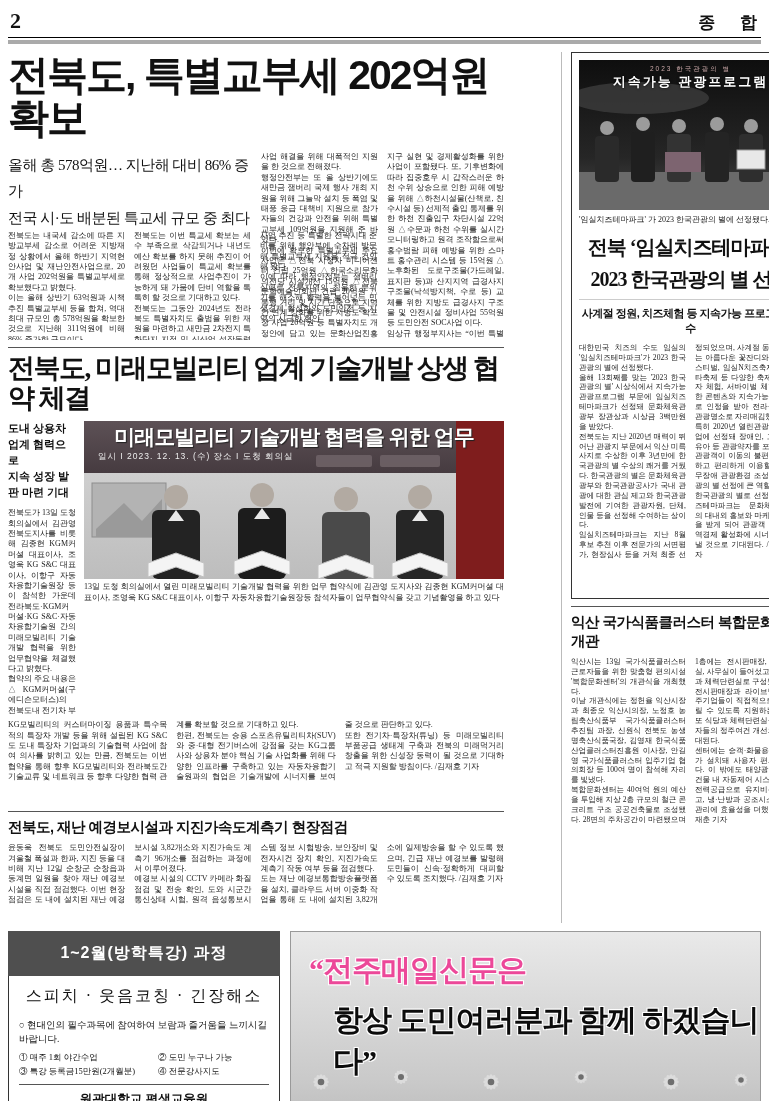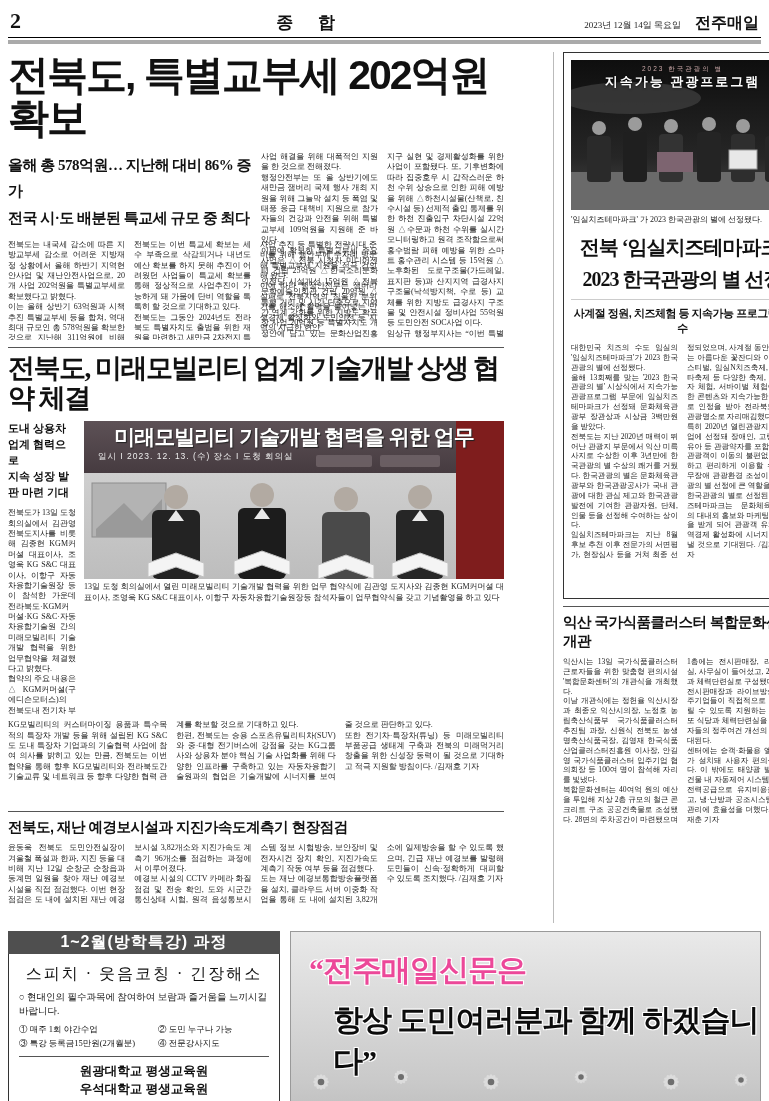--- a/index.html
+++ b/index.html
@@ -14,31 +14,31 @@
   .phead { display:flex; align-items:flex-end; justify-content:space-between; padding:2px 2px 3px 2px; }
   .phead .pno { font-size:22px; font-weight:700; font-family:"Liberation Serif",serif; }
   .phead .section { font-size:17px; font-weight:900; letter-spacing:10px; font-family:Liberation Sans, sans-serif; transform:translateX(8px);}
   .phead .pright { display:flex; align-items:flex-end; gap:14px; }
   .phead .pdate { font-size:9px; color:#222; padding-bottom:2px;}
   .phead .masthead { font-size:16px; font-weight:900; font-family:"Liberation Serif",serif; }
   .rule1 { border-top:1px solid #000; }
   .rule-thick { height:4px; background:#aaa; margin-top:2px; }
 
   
-  .main { display:flex; gap:8px; margin-top:8px; }
+  .main { display:flex; gap:16px; margin-top:8px; }
   .colL { width:504px; padding-right:8px; }
   .colR { width:249px; border-left:1px solid #bbb; padding-left:9px;margin-left:33px; }
 
   .hr { border-top:1px solid #555; margin:7px 0 6px 0; }
 
   
   .lead-h1 { font-family:"Liberation Sans",sans-serif; font-weight:900; font-size:41px; letter-spacing:-2px; line-height:1.05; margin:2px 0 12px 0; }
   .lead-lower { display:flex; gap:10px; height:188px; overflow:hidden; }
   .lead-half { width:50%; }
-  .subheads { font-size:15px; font-weight:700; line-height:1.75; letter-spacing:-0.5px; margin-bottom:9px; }
+  .subheads { font-size:15px; font-weight:400; line-height:1.75; letter-spacing:-0.5px; }
   .bodytxt { font-size:8px; line-height:1.30; text-align:justify; white-space:pre-line; color:#1a1a1a; }
   .c2 { column-count:2; column-gap:9px; height:100%; }
   .lead-right .c2 { height:188px; }
 
   
   .mob-h2 { font-size:27px; font-weight:600; letter-spacing:-1.5px; line-height:1.1; margin:6px 0 8px 0; }
   .mob-row { display:flex; gap:8px; }
   .mob-left { width:124px; }
   .deck { font-family:"Liberation Sans",sans-serif; font-weight:800; font-size:11px; line-height:1.45; white-space:pre-line; margin-bottom:7px; }
   .mob-left .bodytxt { height:206px; overflow:hidden; }
@@ -64,45 +64,41 @@
   .star-h2 { text-align:center; font-size:20px; font-weight:700; letter-spacing:-1px; line-height:1.6; margin:2px 0 4px 0; }
   .star-sub { text-align:center; font-family:"Liberation Sans",sans-serif; font-weight:800; font-size:11px; letter-spacing:-0.5px; border-top:1px solid #ccc; padding-top:6px; margin-bottom:7px; }
   .star-body { column-count:2; column-gap:9px; height:248px; overflow:hidden; font-size:7.6px; }
 
   
   .food-body { column-count:2; column-gap:9px; height:168px; overflow:hidden; font-size:7.6px; }
 
   
   .bottom { display:flex; gap:10px; margin-top:8px; height:336px; }
   .ads-left { width:272px; display:flex; flex-direction:column; }
-  .course-header { background:#4f4f4f; color:#fff; text-align:center; font-family:"Liberation Sans",sans-serif; font-weight:800; font-size:16px; padding:1px 0; letter-spacing:1px; }
+  .course-header { background:#4f4f4f; color:#fff; text-align:center; font-family:"Liberation Sans",sans-serif; font-weight:800; font-size:16px; padding:12px 0; letter-spacing:1px; }
   .course-box { border:1px solid #333; border-top:none; padding:7px 10px 6px 10px; }
-  .course-title { text-align:center; font-size:16px; letter-spacing:2px; margin:3px 0 6px 0; }
+  .course-title { text-align:center; font-size:16px; letter-spacing:2px; margin:3px 0 12px 0; }
   .course-intro { font-size:9.5px; line-height:1.45; margin-bottom:5px; }
   .course-items { display:grid; grid-template-columns:1.2fr 1fr; gap:2px 6px; font-size:8.5px; margin-bottom:6px; }
   .course-orgs { border-top:1px solid #555; padding-top:5px; text-align:center; font-family:"Liberation Sans",sans-serif; font-weight:800; font-size:12.5px; line-height:1.5; }
   .course-contact { border-top:1px solid #555; margin-top:5px; padding-top:4px; text-align:center; font-family:"Liberation Sans",sans-serif; font-weight:800; font-size:10.5px; }
 
   .paper-ad { position:relative; flex:1; border:1px solid #999; overflow:hidden; }
   .paper-ad svg { position:absolute; inset:0; }
   .quote1 { position:absolute; top:18px; left:18px; font-size:30px; font-weight:700; letter-spacing:-1px; color:#ec4899; text-shadow:1px 1px 0 #fff, -1px -1px 0 #fff, 1px -1px 0 #fff, -1px 1px 0 #fff; }
   .quote2 { position:absolute; top:68px; left:42px; font-size:30px; font-weight:700; letter-spacing:-1px; color:#0c0c0c; text-shadow:1px 1px 0 #fff, -1px -1px 0 #fff, 1px -1px 0 #fff, -1px 1px 0 #fff; }
 </style>
 </head>
 <body>
 
 <div class="page">
 
   <div class="phead">
     <span class="pno">2</span>
     <span class="section">종 합</span>
-    <span class="pright">
-      <span class="pdate">2023년 12월 14일 목요일</span>
-      <span class="masthead">전주매일</span>
-    </span>
   </div>
   <div class="rule1"></div>
   <div class="rule-thick"></div>
 
   <div class="main">
 
     <div class="colL">
 
       <section>
         <h1 class="lead-h1">전북도, 특별교부세 202억원 확보</h1>

